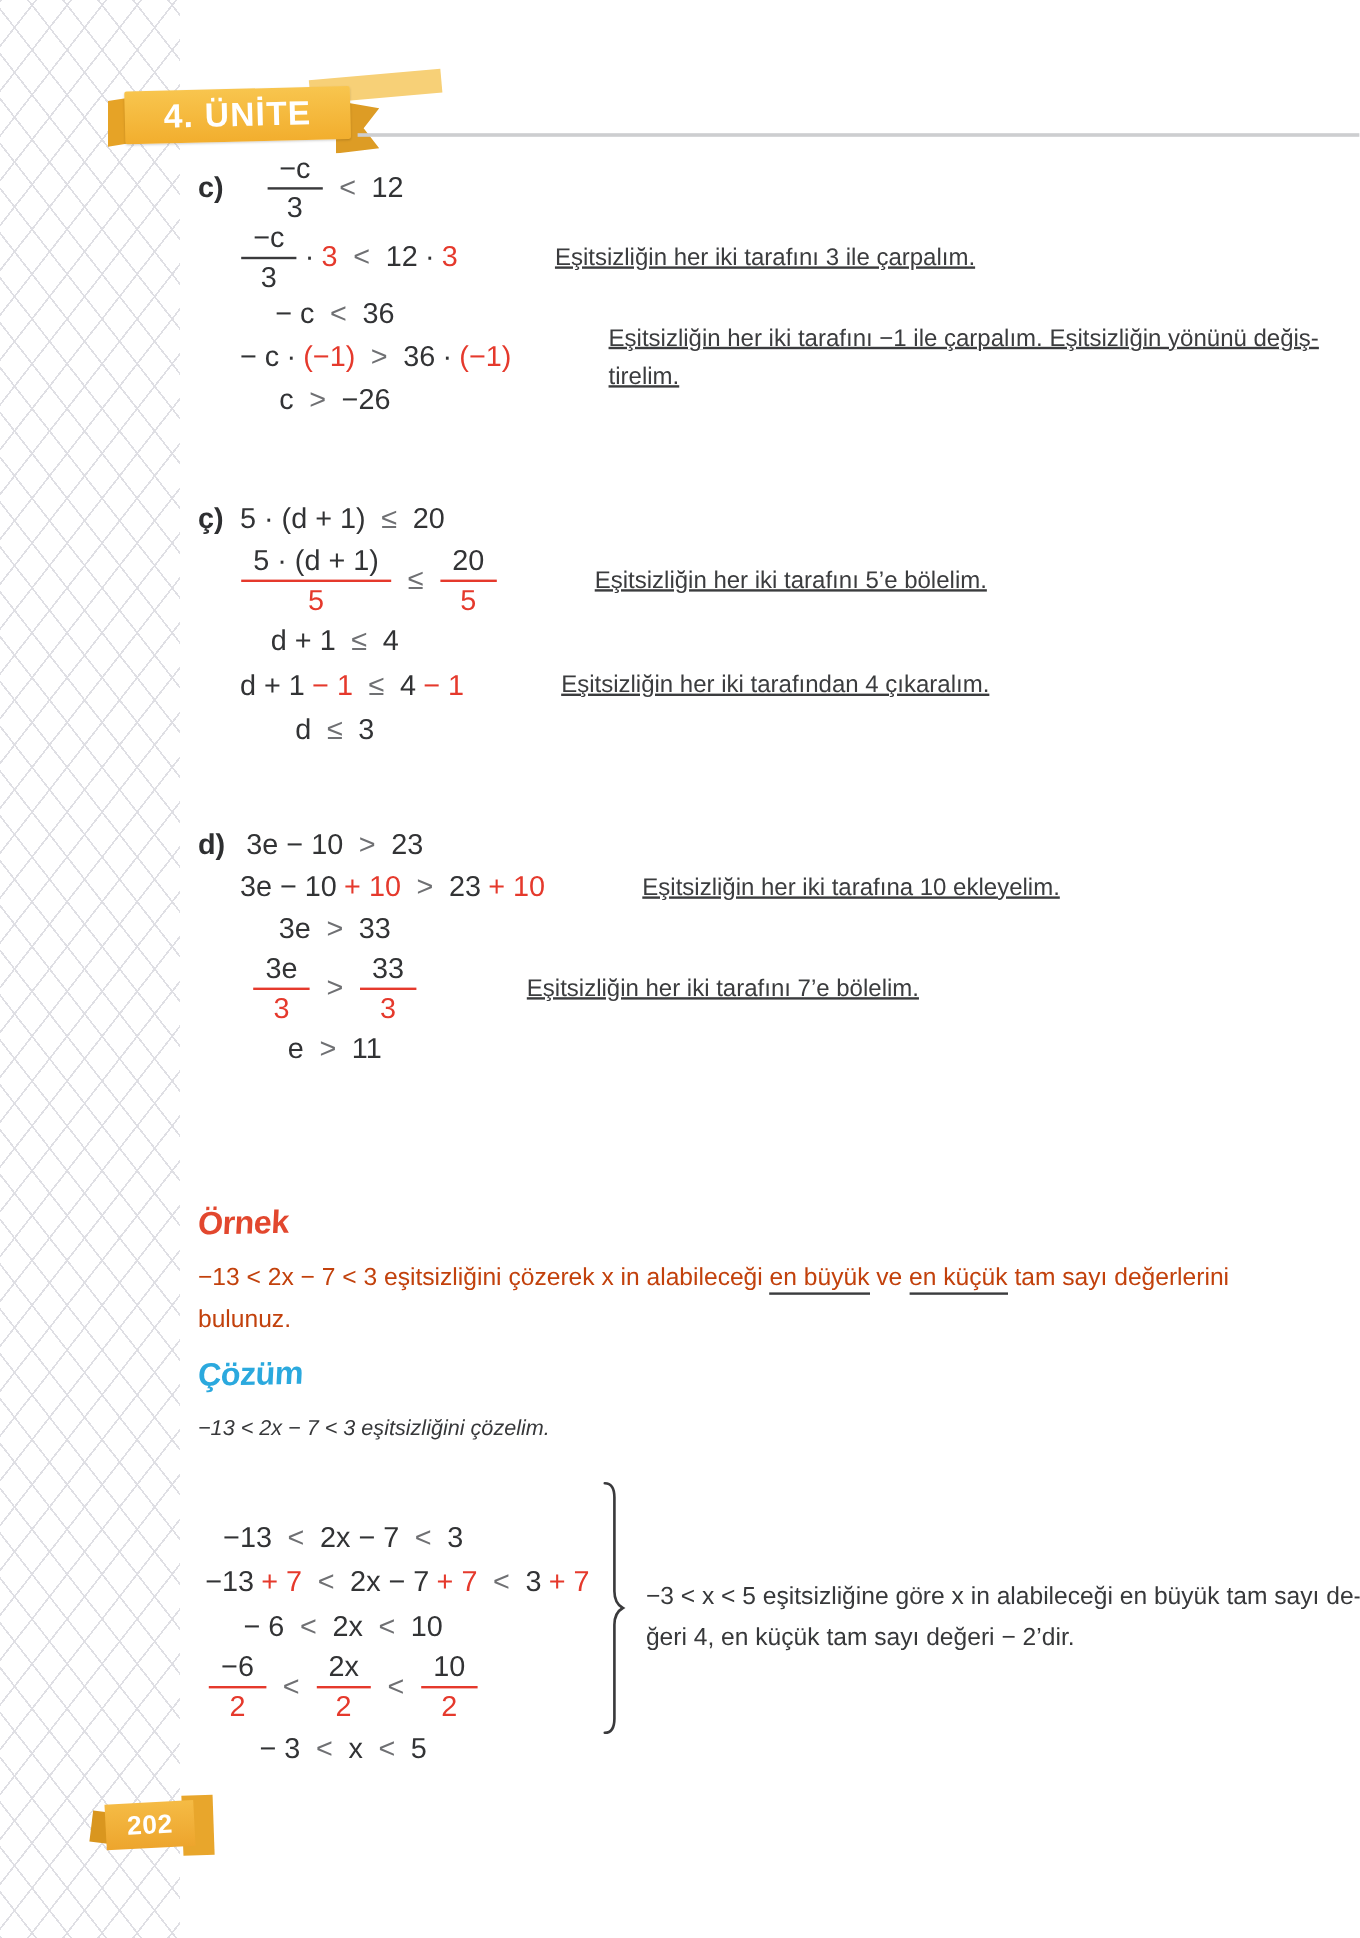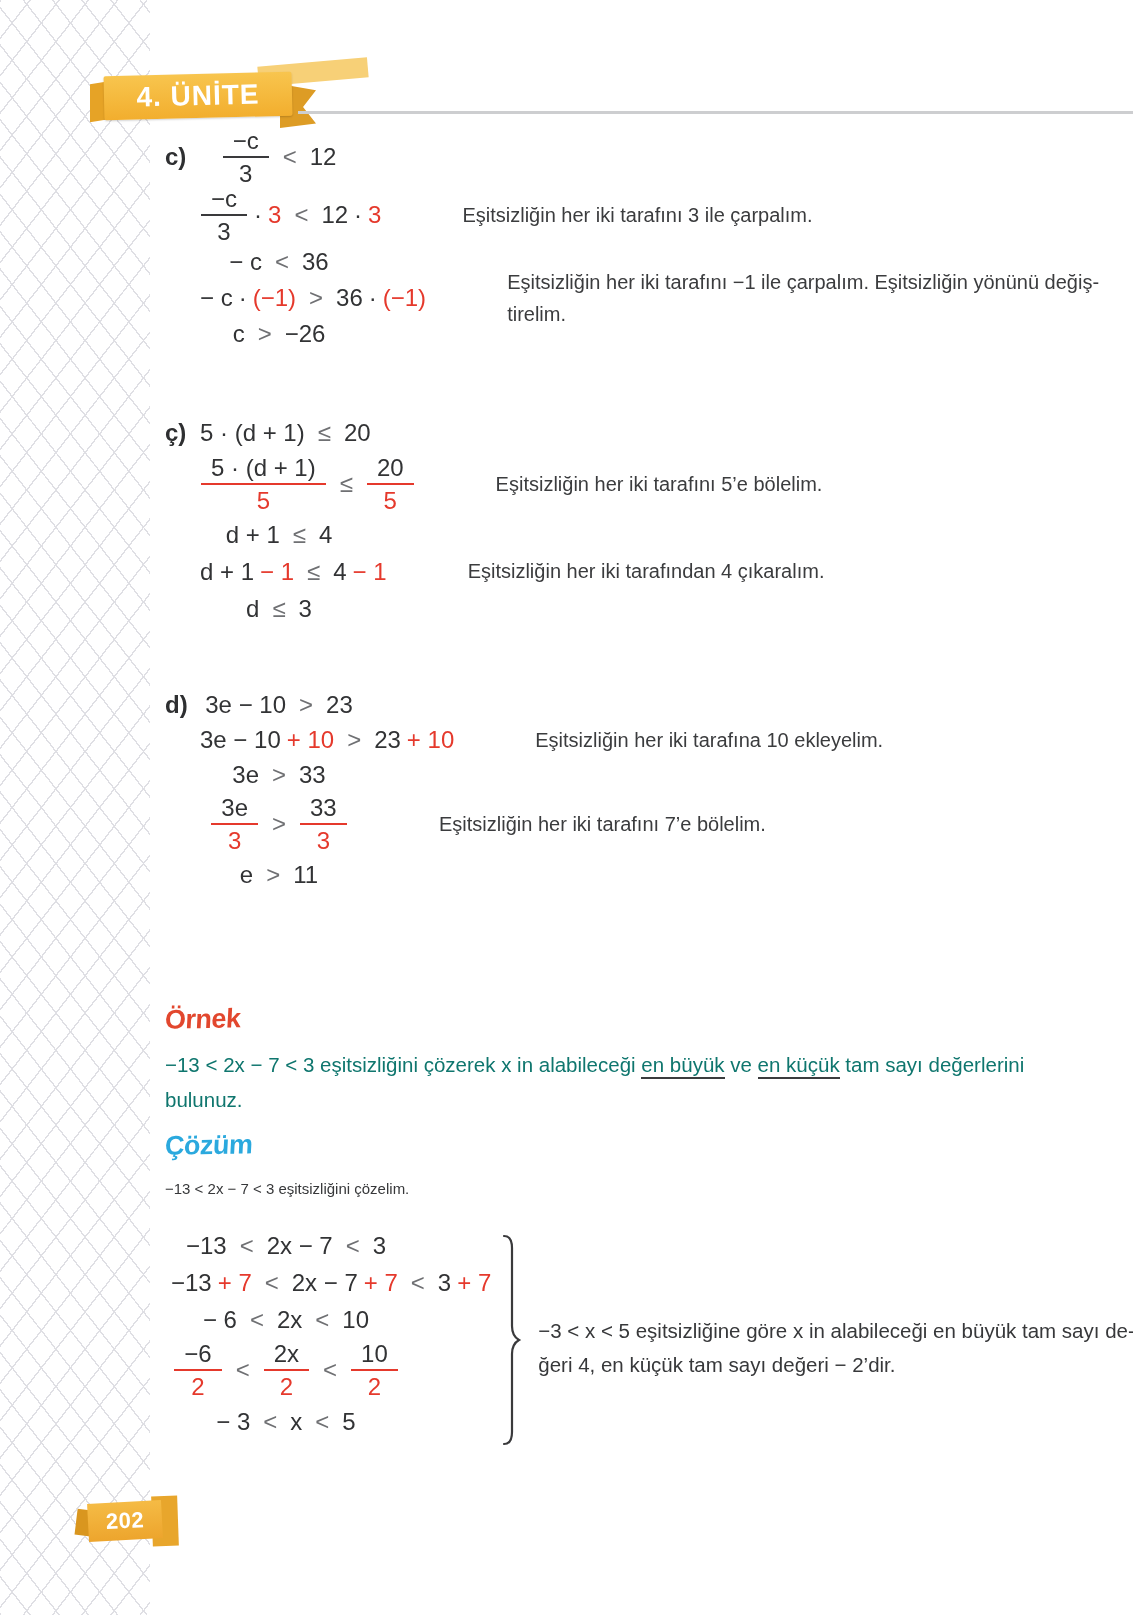--- a/index.html
+++ b/index.html
@@ -38,21 +38,21 @@
   .eq-label{flex:0 0 32px;font-size:24px;font-weight:bold;color:#2e2f31;}
   .eq-box{flex:0 0 164px;display:flex;justify-content:center;}
   .eq-line{display:inline-flex;align-items:center;white-space:nowrap;font-size:24px;}
   .tk{margin:0 3px;color:#323335;}
   .tk.red{color:#e5392c;}
   .tk.op{margin:0 10px;color:#6f7073;}
   .frac{display:inline-flex;flex-direction:column;align-items:center;margin:0 4px;line-height:1.05;}
   .frac .num{padding:0 7px 3px;border-bottom:2px solid #3a3a3c;display:inline-flex;justify-content:center;}
   .frac .den{padding-top:3px;display:inline-flex;justify-content:center;}
   .frac.redbar .num{border-bottom-color:#e5392c;}
-  .eq-note{margin-left:78px;width:645px;font-size:20px;line-height:1.62;color:#3b3c3e;}
+  .eq-note{margin-left:78px;width:645px;font-size:20px;line-height:1.62;color:#3b3c3e;text-decoration:underline;}
 
   
   .sec-c .eq-row:nth-child(1),.sec-c .eq-row:nth-child(2){height:58px;}
   .sec-c .eq-row:nth-child(n+3){height:36px;}
   .sec-cc .eq-row:nth-child(1){height:38px;}
   .sec-cc .eq-row:nth-child(2){height:64px;}
   .sec-cc .eq-row:nth-child(n+3){height:37px;}
   .sec-d .eq-row:nth-child(1){height:34px;}
   .sec-d .eq-row:nth-child(2){height:36px;}
   .sec-d .eq-row:nth-child(3){height:34px;}
@@ -61,25 +61,25 @@
   .sec-ex .eq-row:nth-child(1){height:36px;}
   .sec-ex .eq-row:nth-child(2){height:38px;}
   .sec-ex .eq-row:nth-child(3){height:36px;}
   .sec-ex .eq-row:nth-child(4){height:64px;}
   .sec-ex .eq-row:nth-child(5){height:40px;}
 
   
   .script-h{position:absolute;left:165px;font-size:27px;font-weight:bold;letter-spacing:-0.5px;transform:skewX(-4deg) rotate(-1deg);}
   .h-red{color:#e2472e;}
   .h-blue{color:#2ba9de;}
-  .para{position:absolute;left:165px;width:900px;font-size:20.5px;line-height:1.7;color:#0f766e;}
+  .para{position:absolute;left:165px;width:900px;font-size:20.5px;line-height:1.7;color:#c2410c;}
   .para .u{border-bottom:2px solid #3b3c3e;padding-bottom:1px;}
-  .intro{position:absolute;left:165px;font-size:15px;color:#37383a;}
+  .intro{position:absolute;left:165px;font-size:18px;color:#37383a;font-style:italic;}
   .sol-block{position:absolute;left:168px;top:1228px;display:flex;align-items:flex-start;}
-  .sol-rows{display:flex;flex-direction:column;flex:0 0 236px;}
+  .sol-rows{display:flex;flex-direction:column;flex:0 0 236px;margin-top:36px;}
   .sol-rows .eq-box{flex:0 0 236px;}
   .brace-svg{margin-left:6px;margin-top:6px;}
   .brace-note{margin-left:16px;margin-top:86px;width:636px;font-size:20.5px;line-height:1.65;color:#37383a;}
 
   
   .page-badge{position:absolute;left:76px;top:1494px;width:110px;height:56px;}
   .pb-left{position:absolute;left:0px;top:16px;width:22px;height:26px;background:#d9961f;transform:rotate(7deg);}
   .pb-right{position:absolute;left:76px;top:2px;width:26px;height:50px;background:#e8a62c;transform:rotate(-2deg);}
   .pb-main{
     position:absolute;left:12px;top:8px;width:74px;height:38px;

